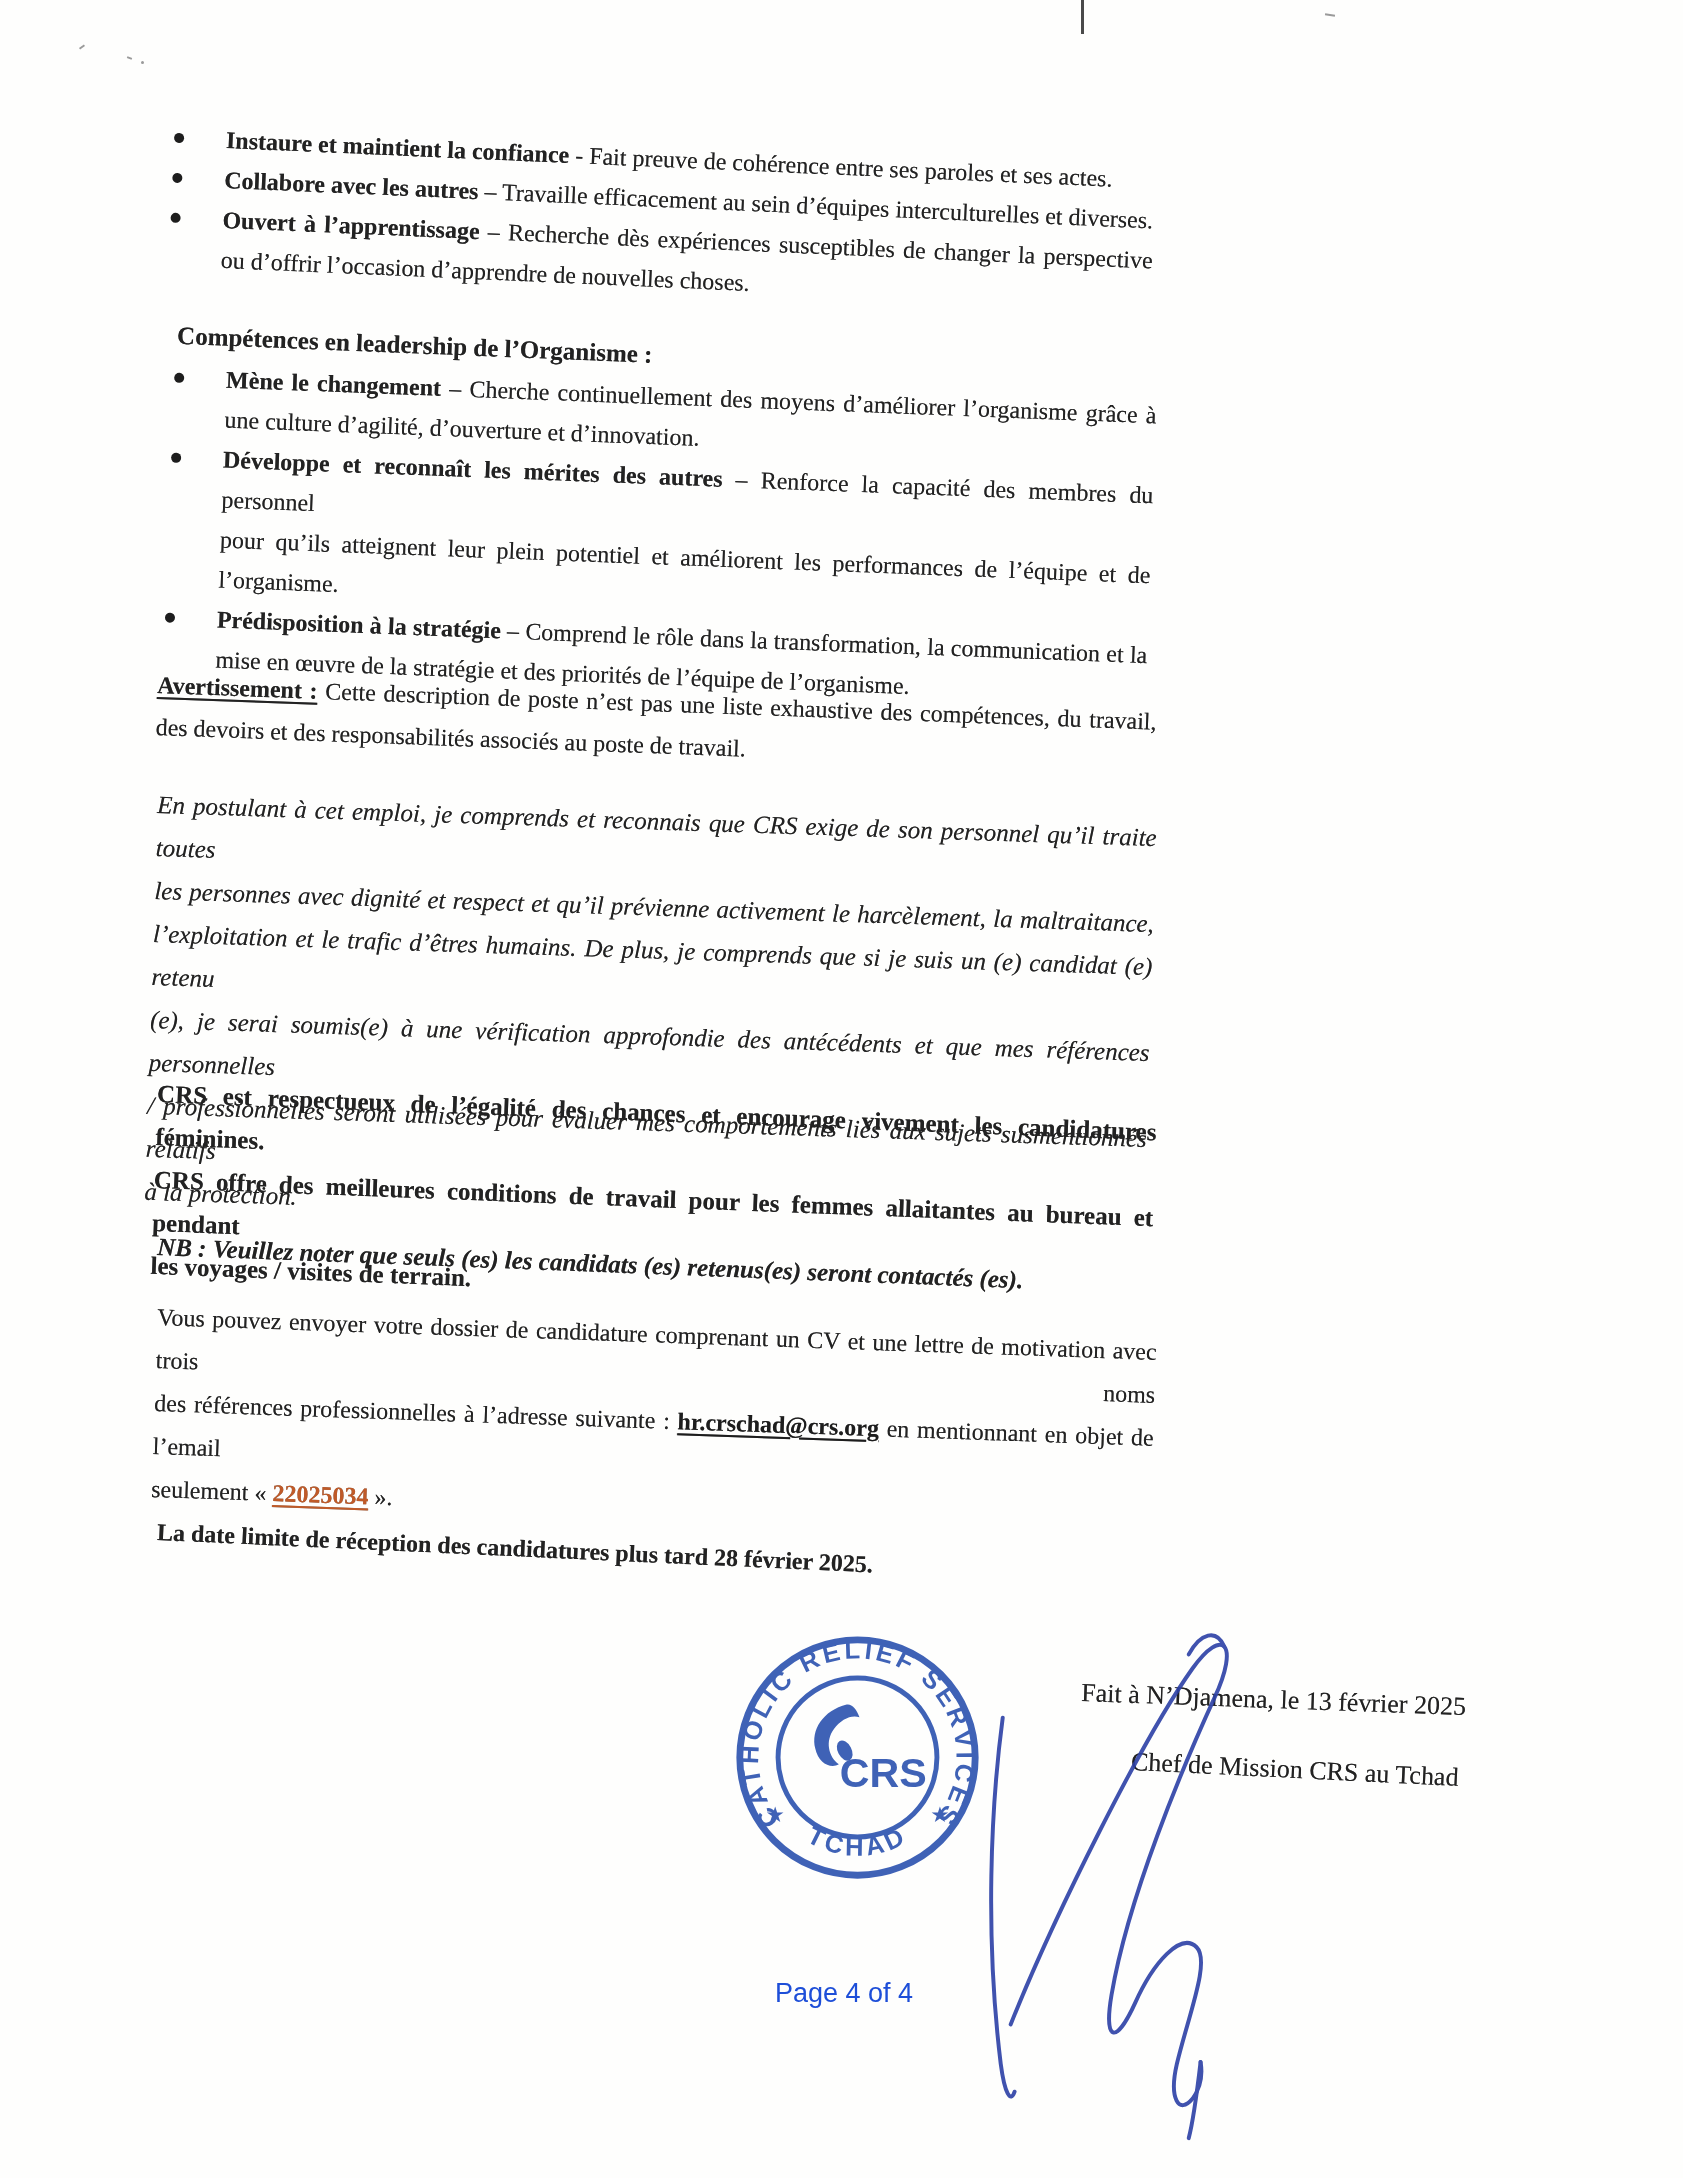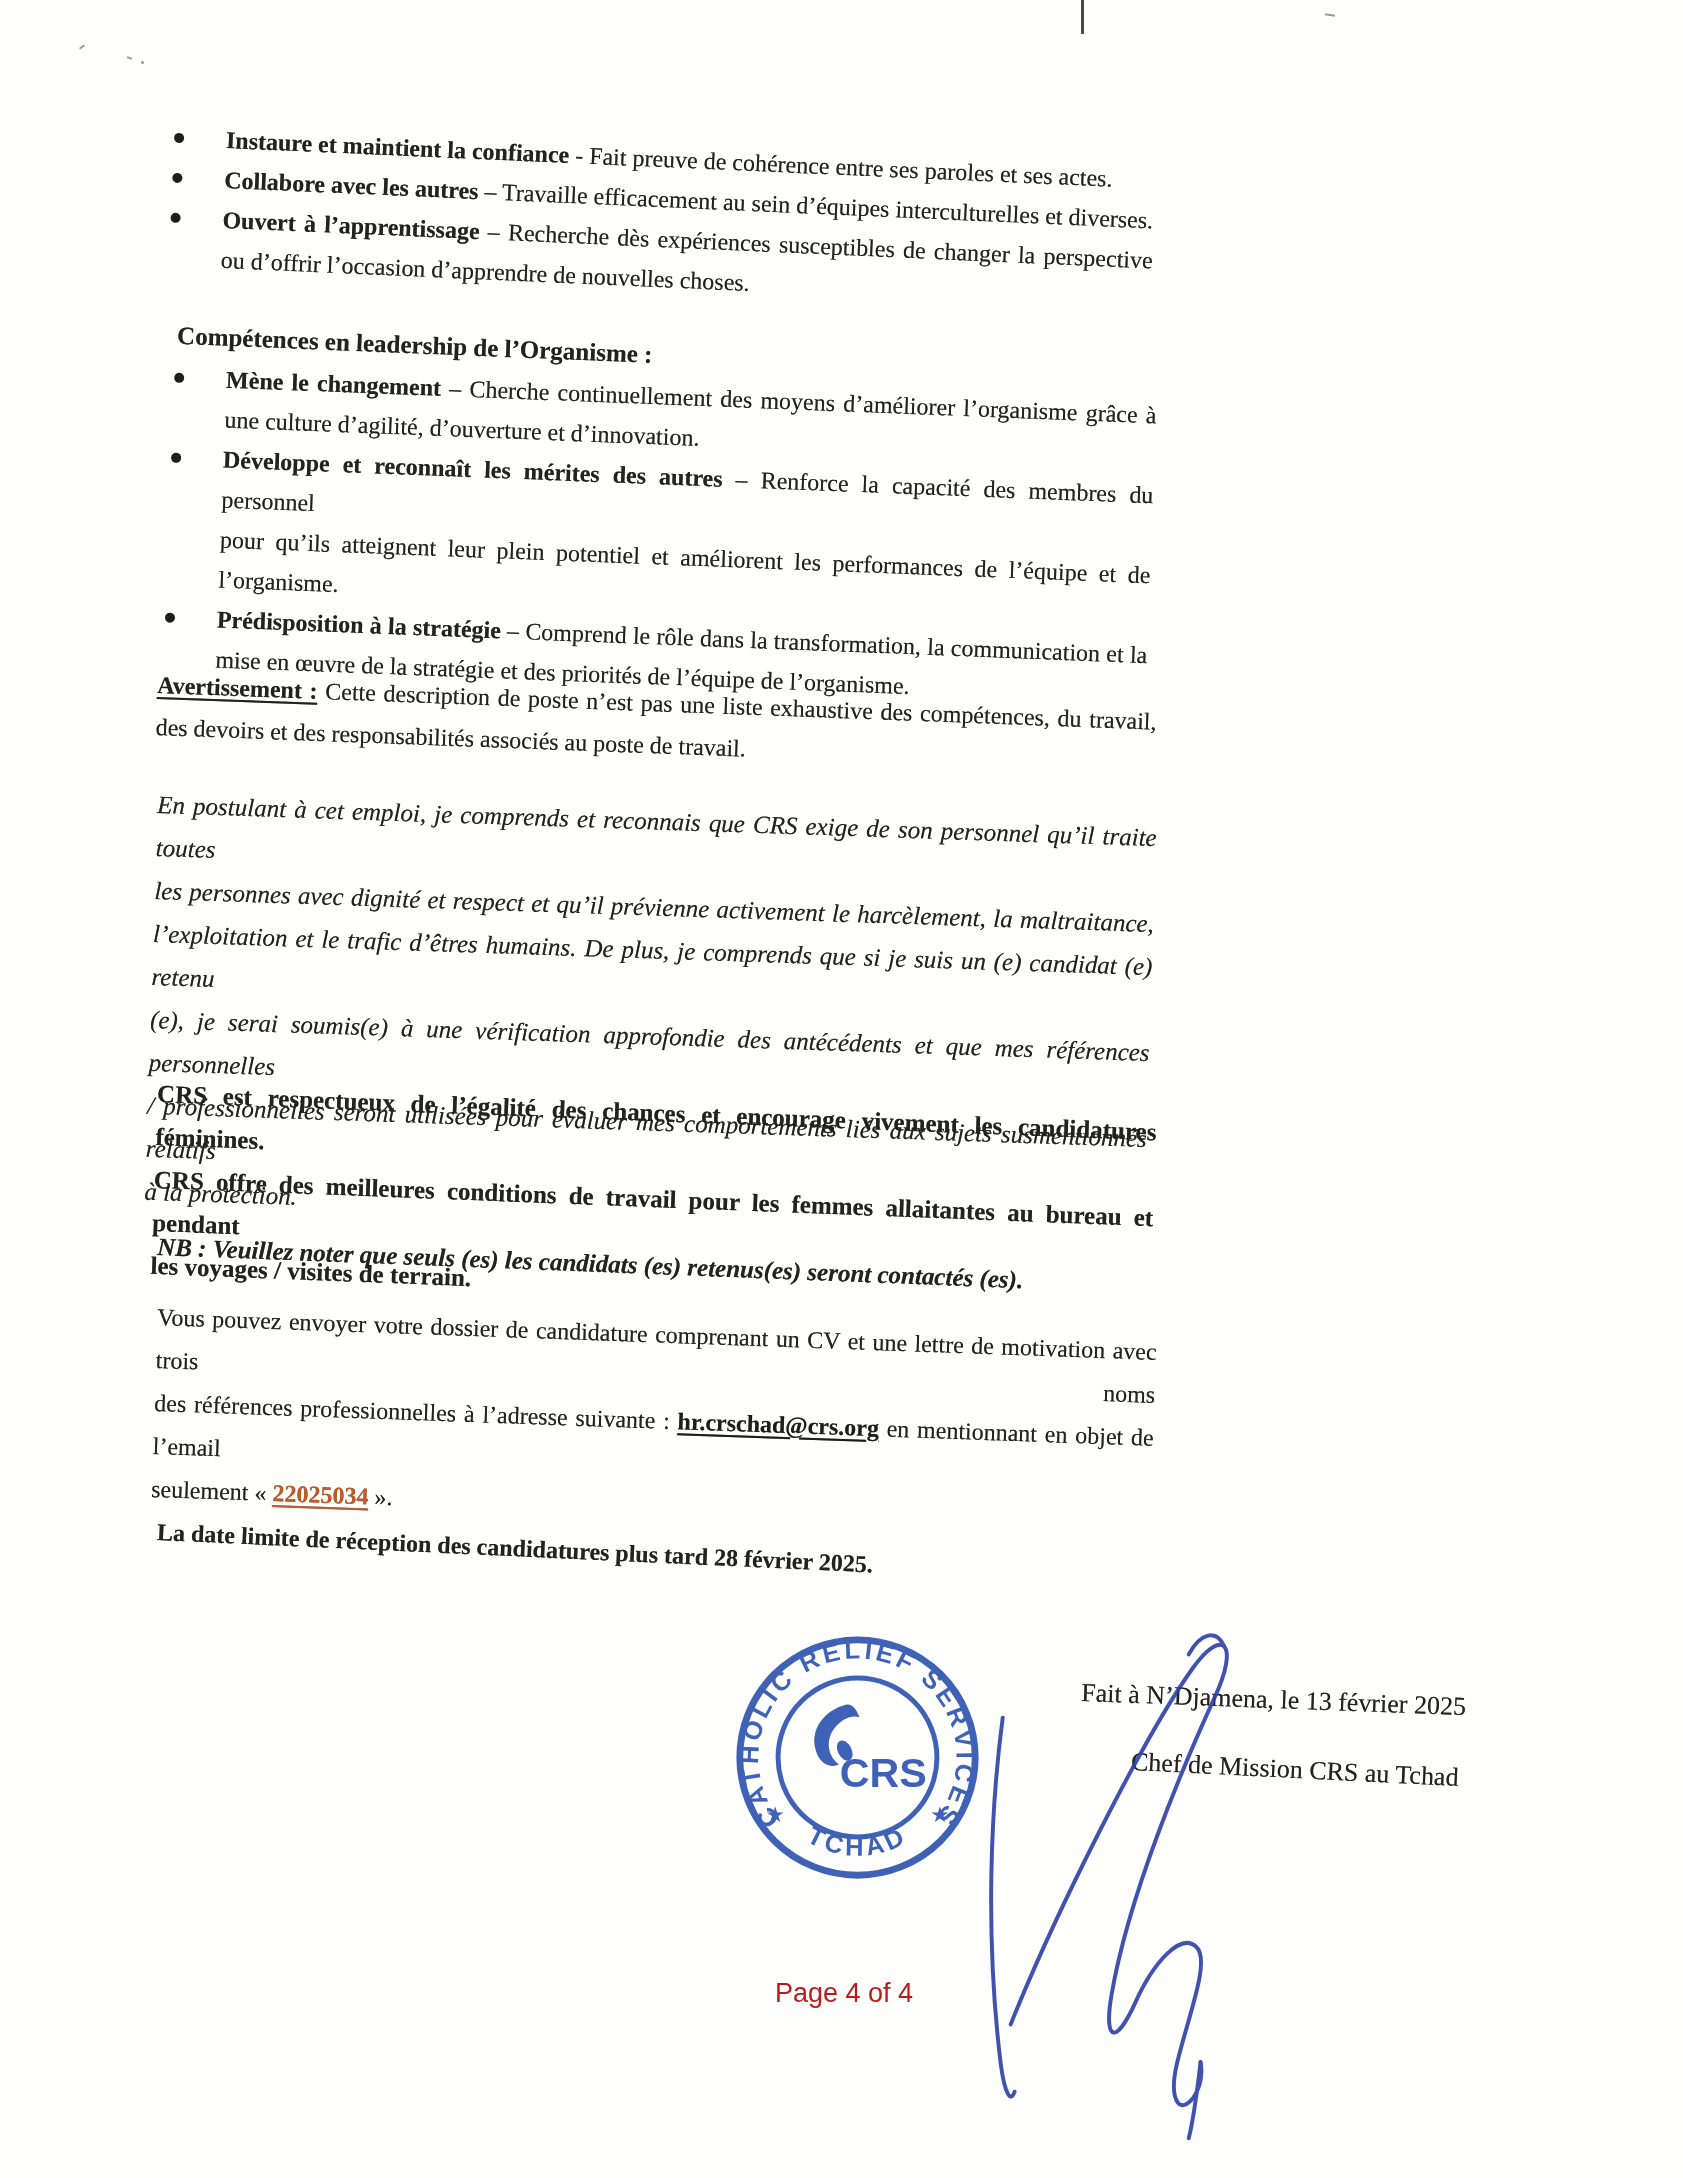--- a/index.html
+++ b/index.html
@@ -33,21 +33,21 @@
   
   .decl .line{font-size:25px;line-height:43px;font-style:italic;}
   .eq .line{font-size:25px;line-height:43px;font-weight:bold;}
   .apply .line{line-height:43px;}
   .email{font-weight:bold;text-decoration:underline;text-decoration-thickness:2px;text-underline-offset:4px;color:#1d1d1d;}
   .jobcode{font-weight:bold;text-decoration:underline;text-decoration-thickness:2px;text-underline-offset:4px;color:#c05a28;}
   .sign-line{position:absolute;font-size:26px;line-height:34px;transform-origin:0 0;white-space:nowrap;}
   .footer{
     position:absolute;left:775px;top:1978px;
     font-family:"Liberation Sans", sans-serif;
-    font-size:27px;color:#b91c1c;
+    font-size:27px;color:#1d4ed8;
   }
   .stamp{position:absolute;left:730px;top:1630px;width:255px;height:255px;opacity:0.92;}
   .signature{position:absolute;left:945px;top:1599px;width:342px;height:554px;}
   .artifact{position:absolute;background:#4a4a4a;}
   .speck{position:absolute;background:#9a9a9a;}
 </style>
 </head>
 <body>
 
 <div class="page">

